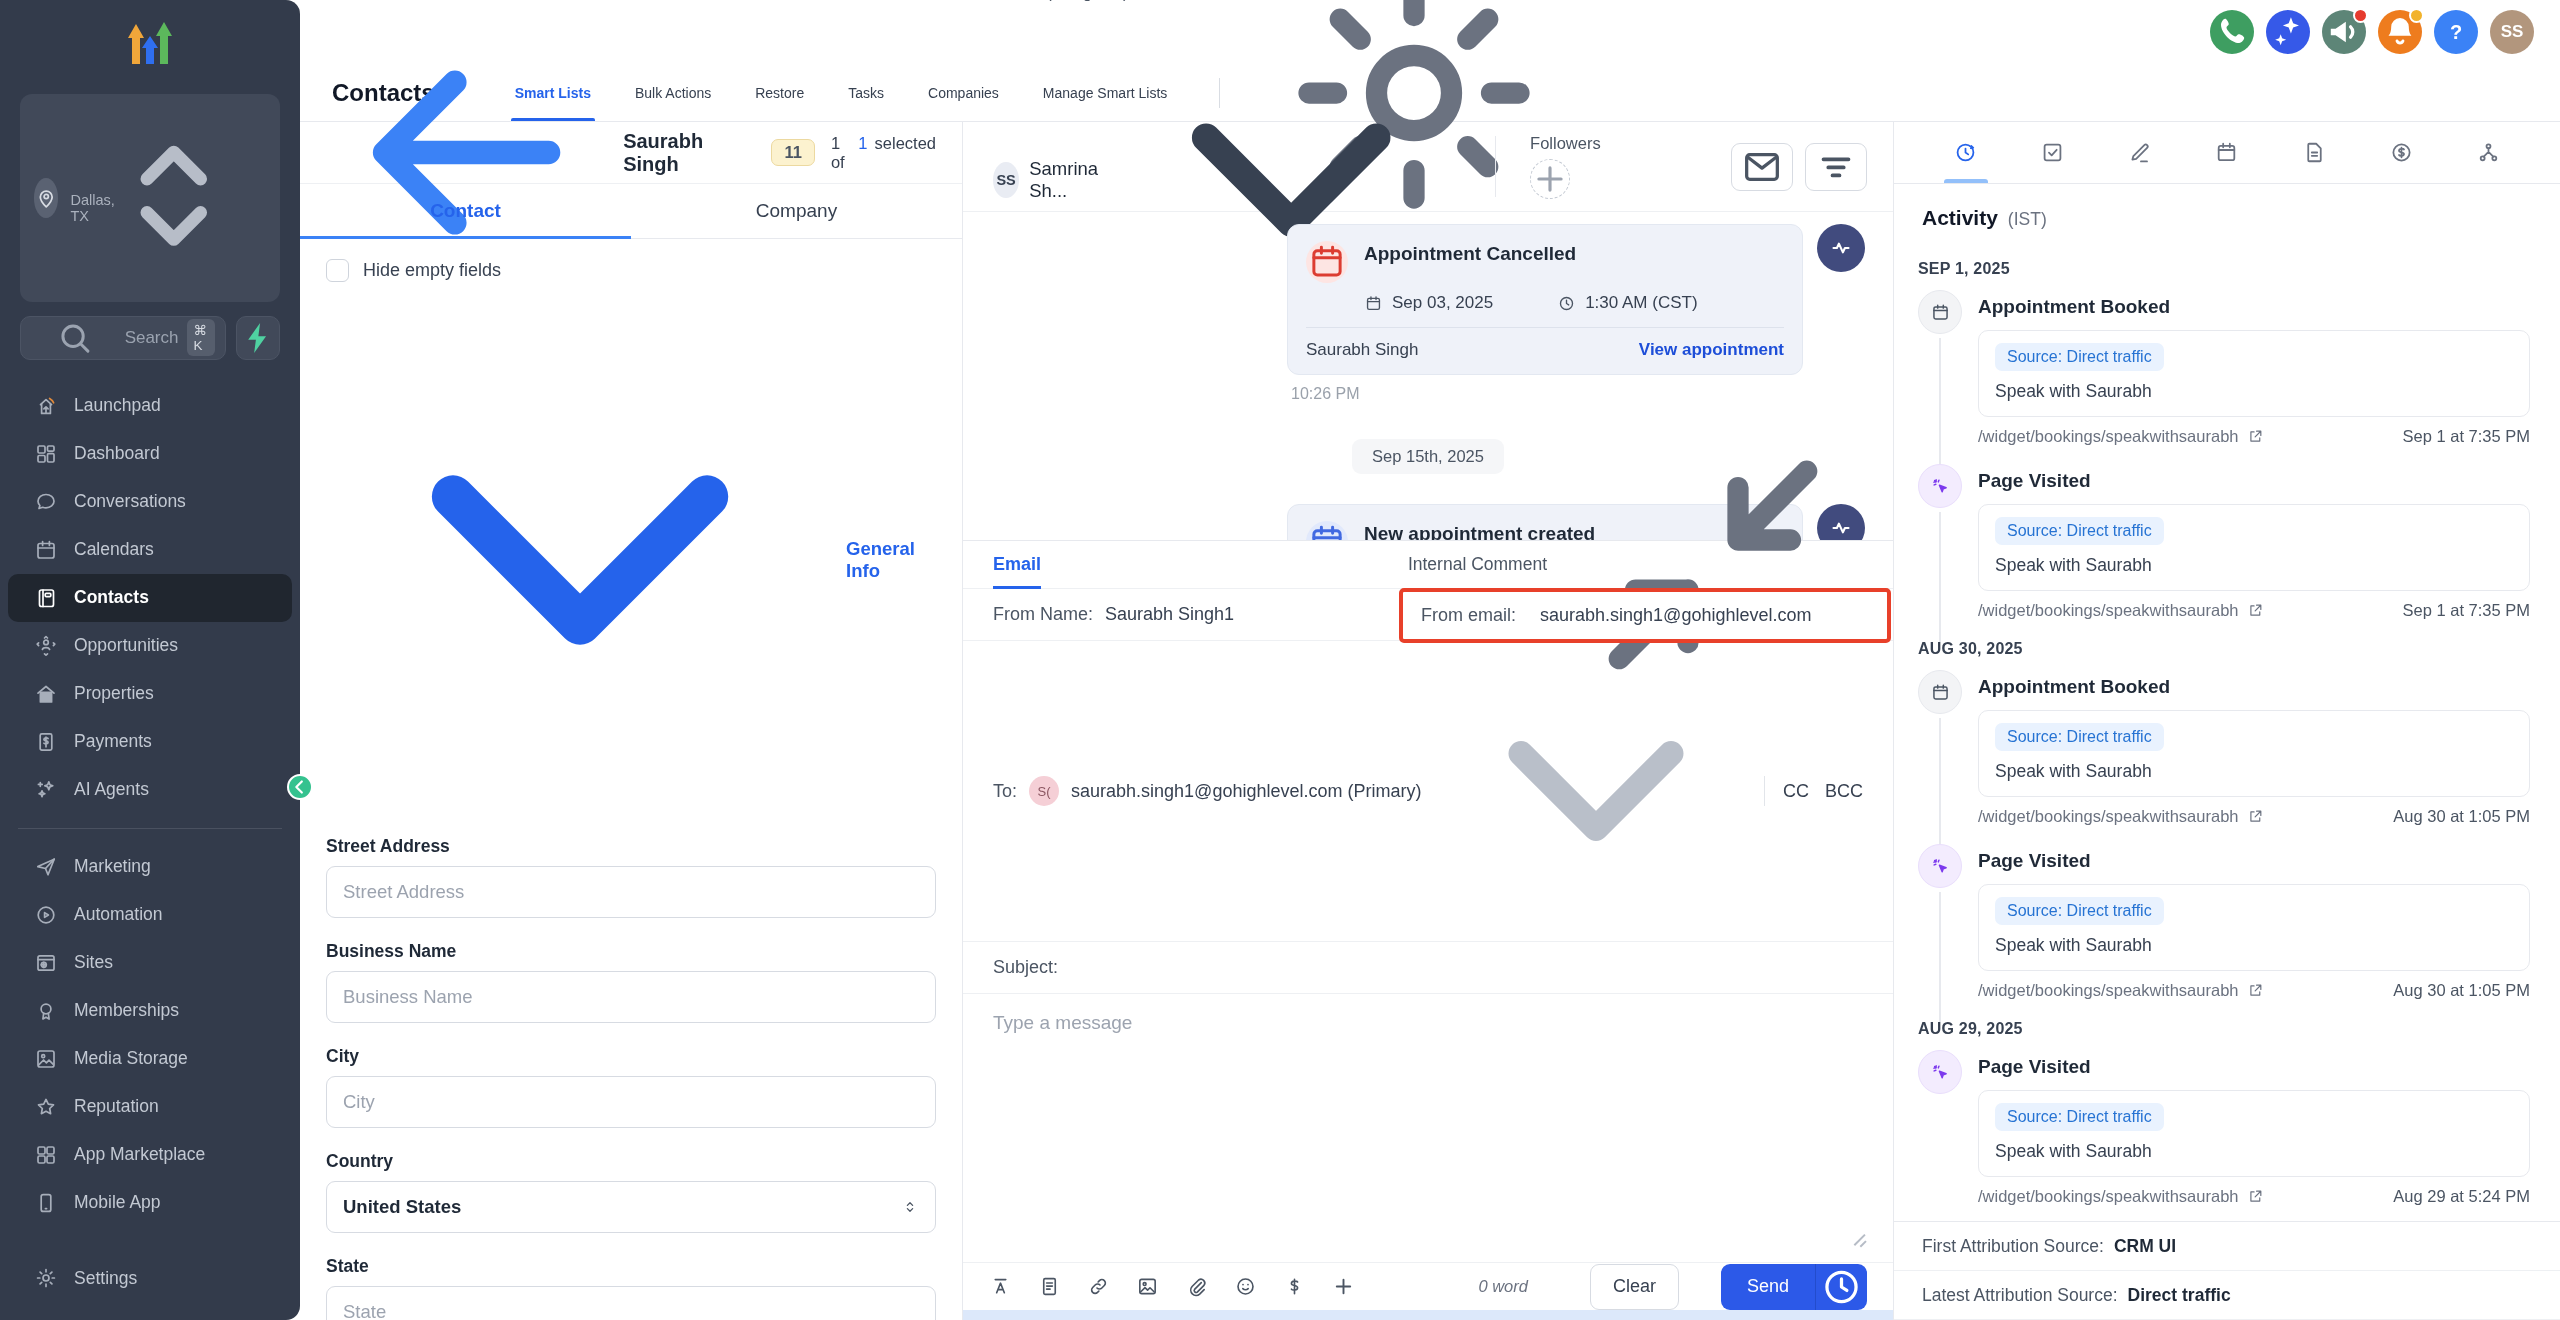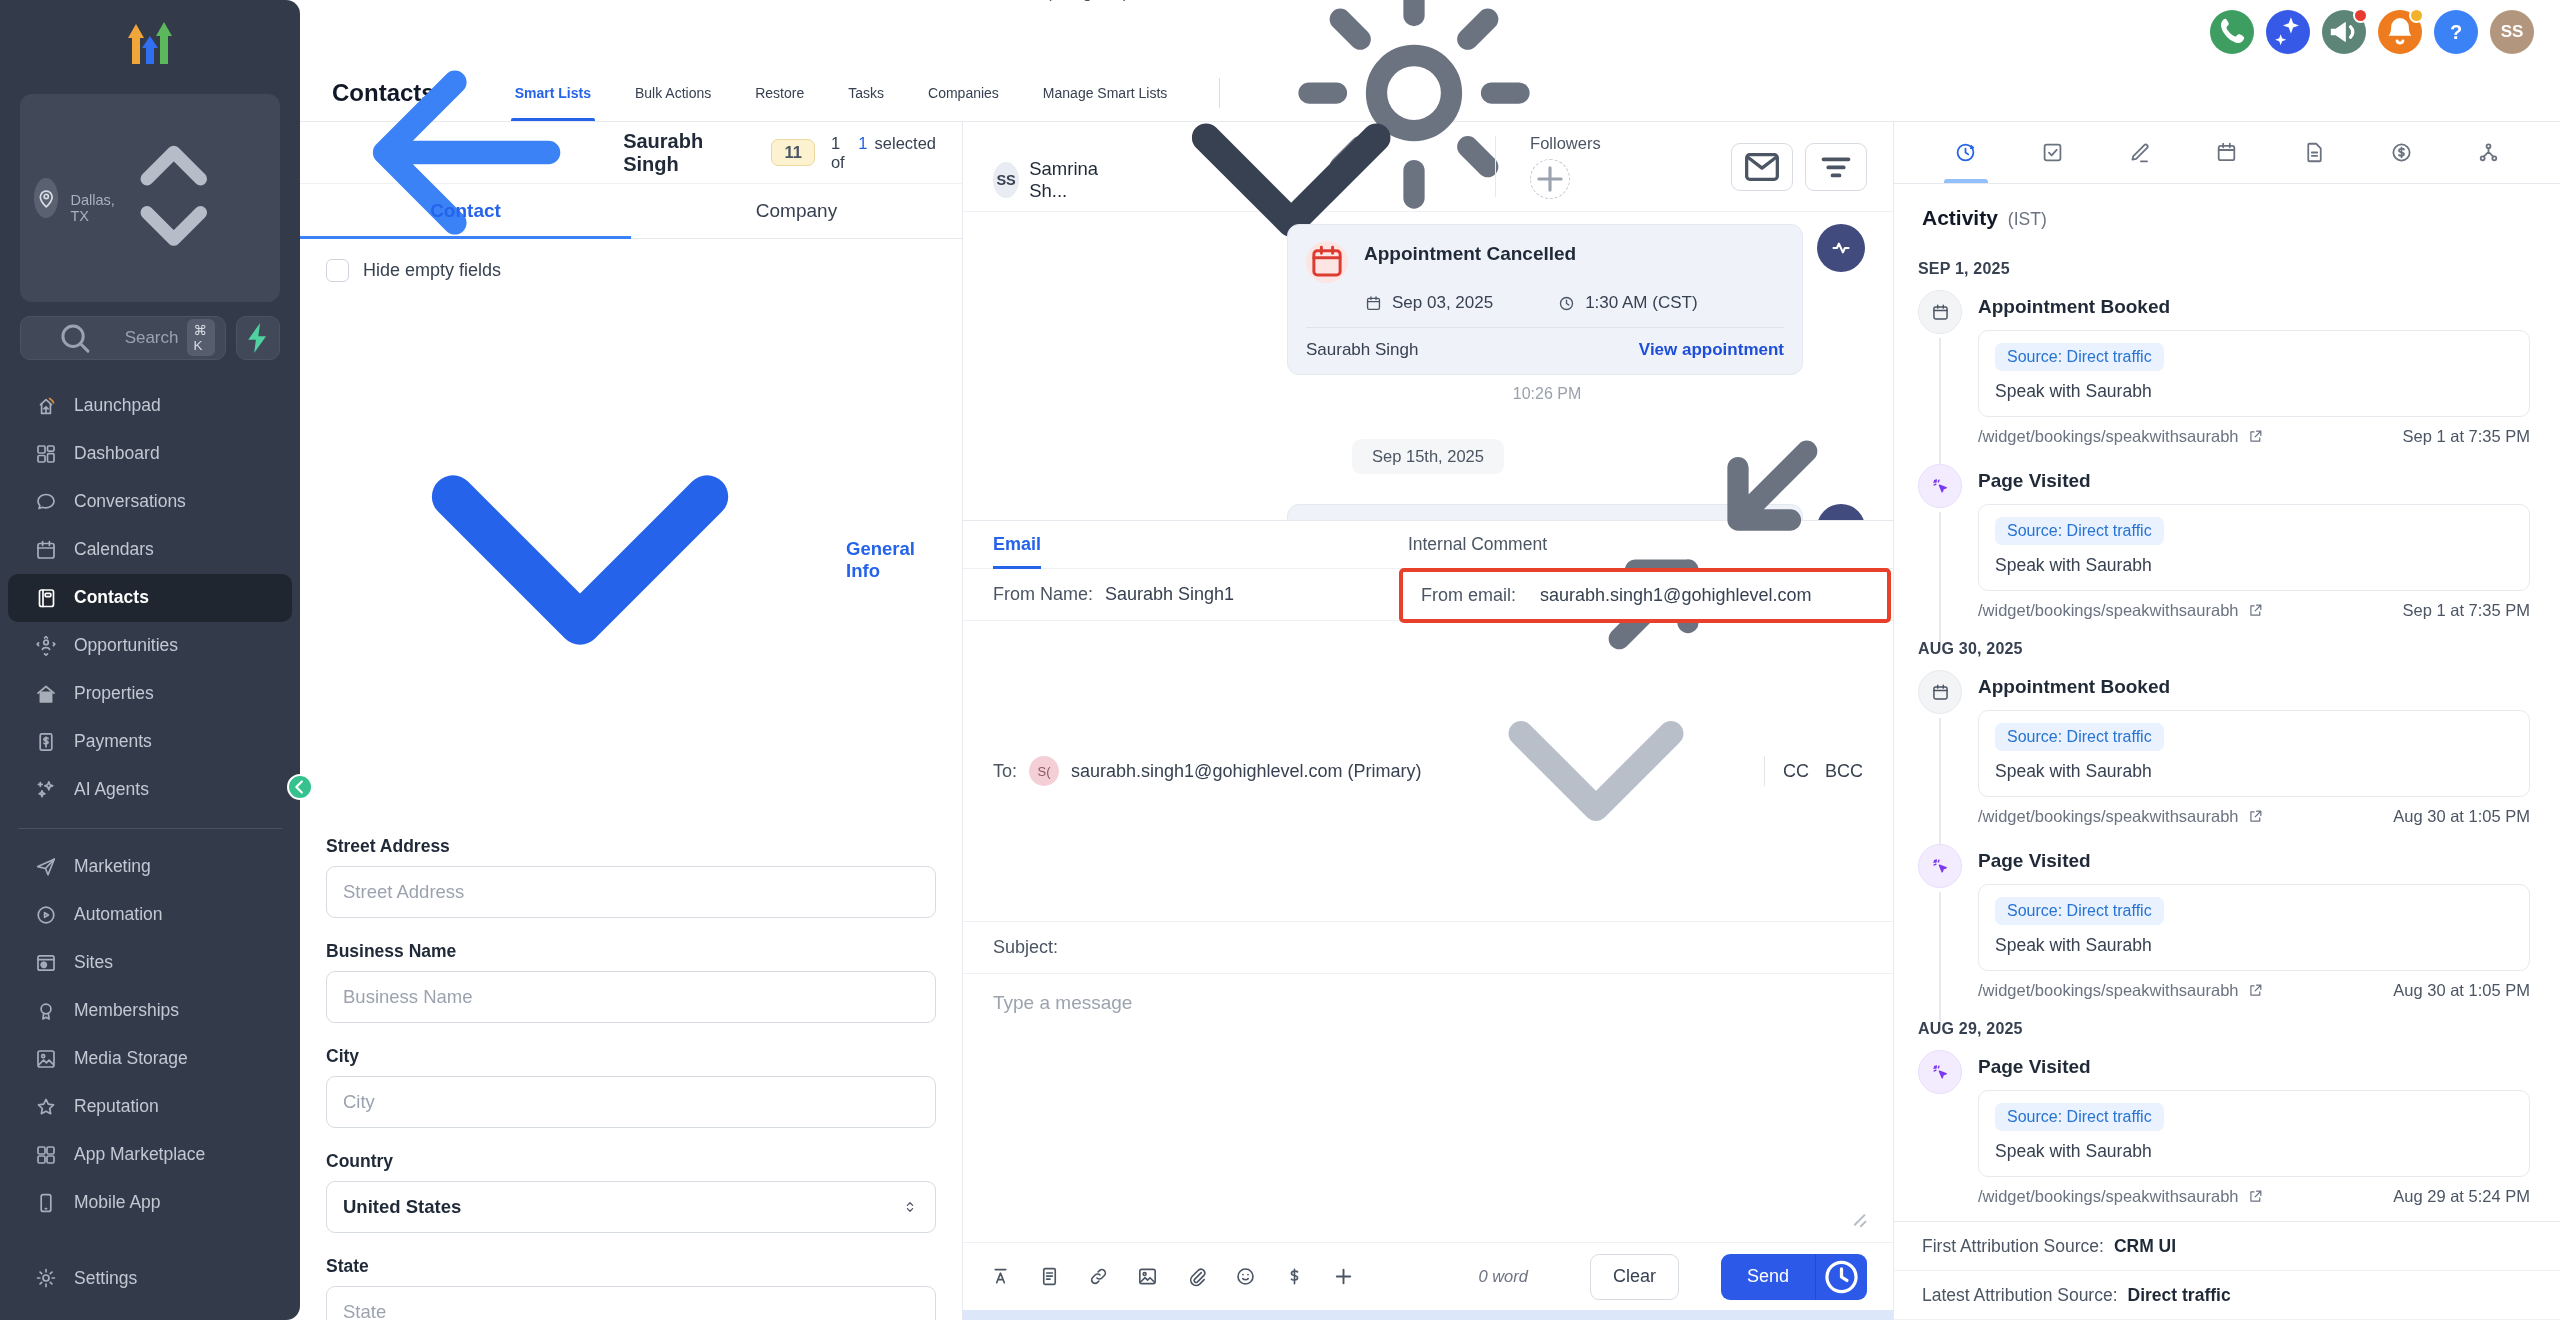--- a/index.html
+++ b/index.html
@@ -87,21 +87,21 @@
   .ow-name { font-size:18.5px; color:#1f2937; }
   .ow-value svg { width:17px; height:17px; color:#374151; }
   .v-sep { width:1px; align-self:stretch; background:#e7e9ee; margin:14px 0; }
   .fo-block { display:flex; flex-direction:column; gap:6px; padding-left:34px; }
   .fo-add { width:40px; height:40px; border-radius:50%; border:1.5px dashed #c4cad3; color:#9ca3af; display:flex; align-items:center; justify-content:center; cursor:pointer; }
   .fo-add svg { width:17px; height:17px; }
   .owner-actions { margin-left:auto; display:flex; gap:12px; }
   .ob-btn { width:62px; height:48px; background:#fff; border:1px solid #d7dbe2; border-radius:9px; display:flex; align-items:center; justify-content:center; color:#4b5563; cursor:pointer; }
   .ob-btn svg { width:23px; height:23px; }
 
-  .feed { flex:1; min-height:0; overflow:hidden; padding:12px 0 0;text-align:center; }
+  .feed { flex:1; min-height:0; overflow:hidden; padding:12px 0 0; }
   .feed-item { display:flex; justify-content:flex-end; align-items:flex-start; gap:14px; padding-right:28px; margin-bottom:6px; }
   .card-col { width:516px; }
   .f-card { background:#eff2f9; border:1px solid #e3e8f1; border-radius:12px; padding:16px 18px 14px; }
   .fc-head { display:flex; gap:16px; }
   .fc-ico { width:42px; height:42px; border-radius:50%; display:flex; align-items:center; justify-content:center; flex:0 0 auto; }
   .fc-ico svg { width:22px; height:22px; }
   .fc-ico.red { background:#fde5e3; color:#dc3c31; }
   .fc-ico.blue { background:#e1e9fc; color:#4169e1; }
   .fc-title { font-size:19px; font-weight:700; color:#1f2937; padding-top:2px; }
   .fc-meta { display:flex; align-items:center; gap:9px; margin:10px 0 0 58px; font-size:17px; color:#374151; }
@@ -131,21 +131,21 @@
   .to-right { margin-left:auto; display:flex; align-items:center; gap:18px; color:#374151; }
   .to-right .chev { color:#b9bfc9; display:flex; }
   .to-right .chev svg { width:18px; height:18px; }
   .to-vsep { width:1px; height:30px; background:#e2e5ea; }
   .ccbcc { display:flex; gap:16px; font-size:18px; cursor:pointer; }
   .msg-area { height:268px; padding:18px 30px; font-size:19px; color:#9ca3af; position:relative; cursor:text; }
   .resize-h { position:absolute; right:26px; bottom:14px; width:16px; height:16px; }
   .resize-h::before, .resize-h::after { content:""; position:absolute; background:#b6bcc6; height:1.6px; transform:rotate(-45deg); }
   .resize-h::before { width:15px; right:0; bottom:7px; }
   .resize-h::after { width:8px; right:0; bottom:3px; }
-  .em-toolbar { height:68px; border-top:1px solid #eef0f3; display:flex; align-items:center; padding:0 26px; gap:26px; }
+  .em-toolbar { height:48px; border-top:1px solid #eef0f3; display:flex; align-items:center; padding:0 26px; gap:26px; }
   .tool-ic { color:#4b5563; display:flex; align-items:center; cursor:pointer; }
   .tool-ic svg { width:23px; height:23px; }
   .tool-spacer { flex:1; }
   .word-count { font-size:16.5px; font-style:italic; color:#6b7280; margin-right:18px; }
   .clear-btn { height:46px; padding:0 22px; background:#fff; border:1px solid #d7dbe2; border-radius:9px; font-size:18px; color:#374151; display:flex; align-items:center; cursor:pointer; margin-right:16px;margin-left:18px; }
   .send-btn { height:46px; display:flex; border-radius:9px; overflow:hidden; cursor:pointer; }
   .send-main { background:#2c59e8; color:#fff; font-size:18px; display:flex; align-items:center; padding:0 26px; }
   .send-clock { background:#2c59e8; border-left:1px solid #234ccc; width:52px; display:flex; align-items:center; justify-content:center; color:#fff; }
   .send-clock svg { width:22px; height:22px; }
   .bottom-strip { height:10px; background:#dce8fa; }

